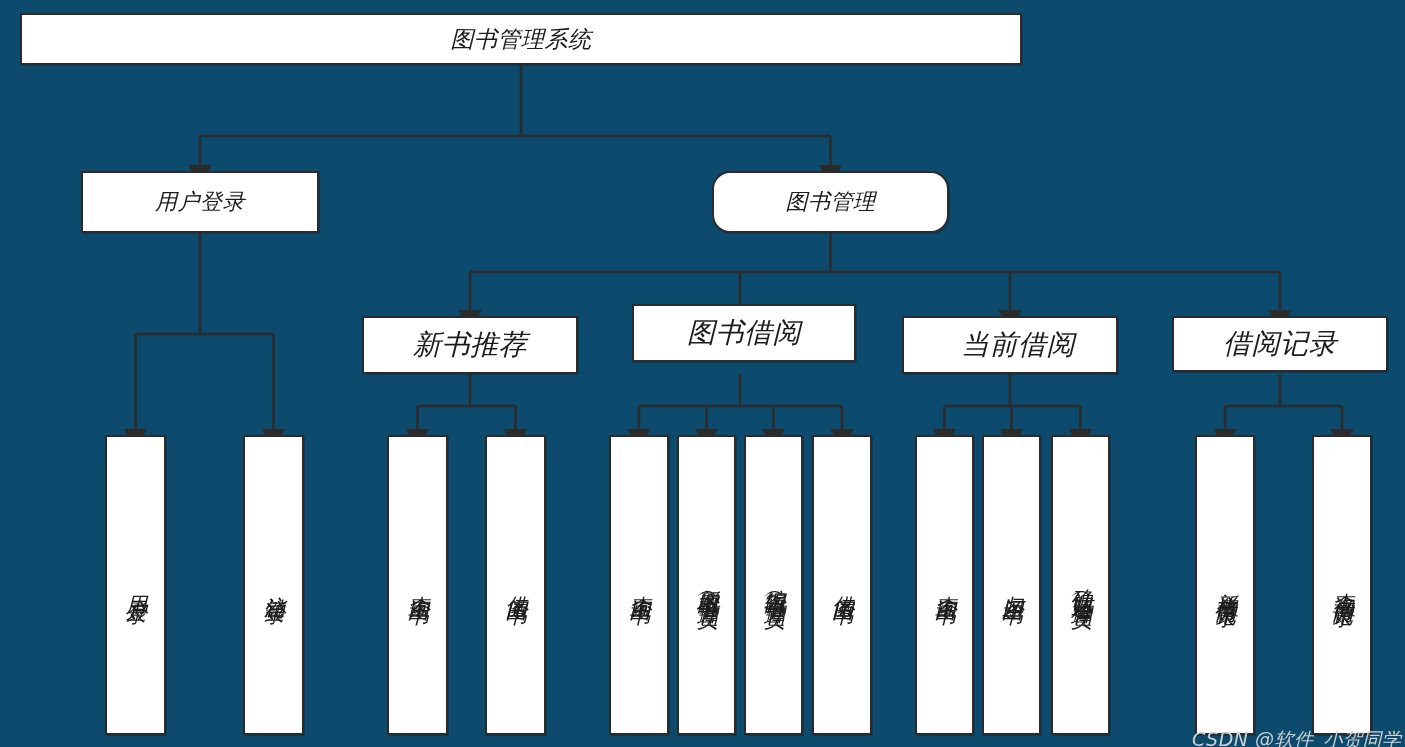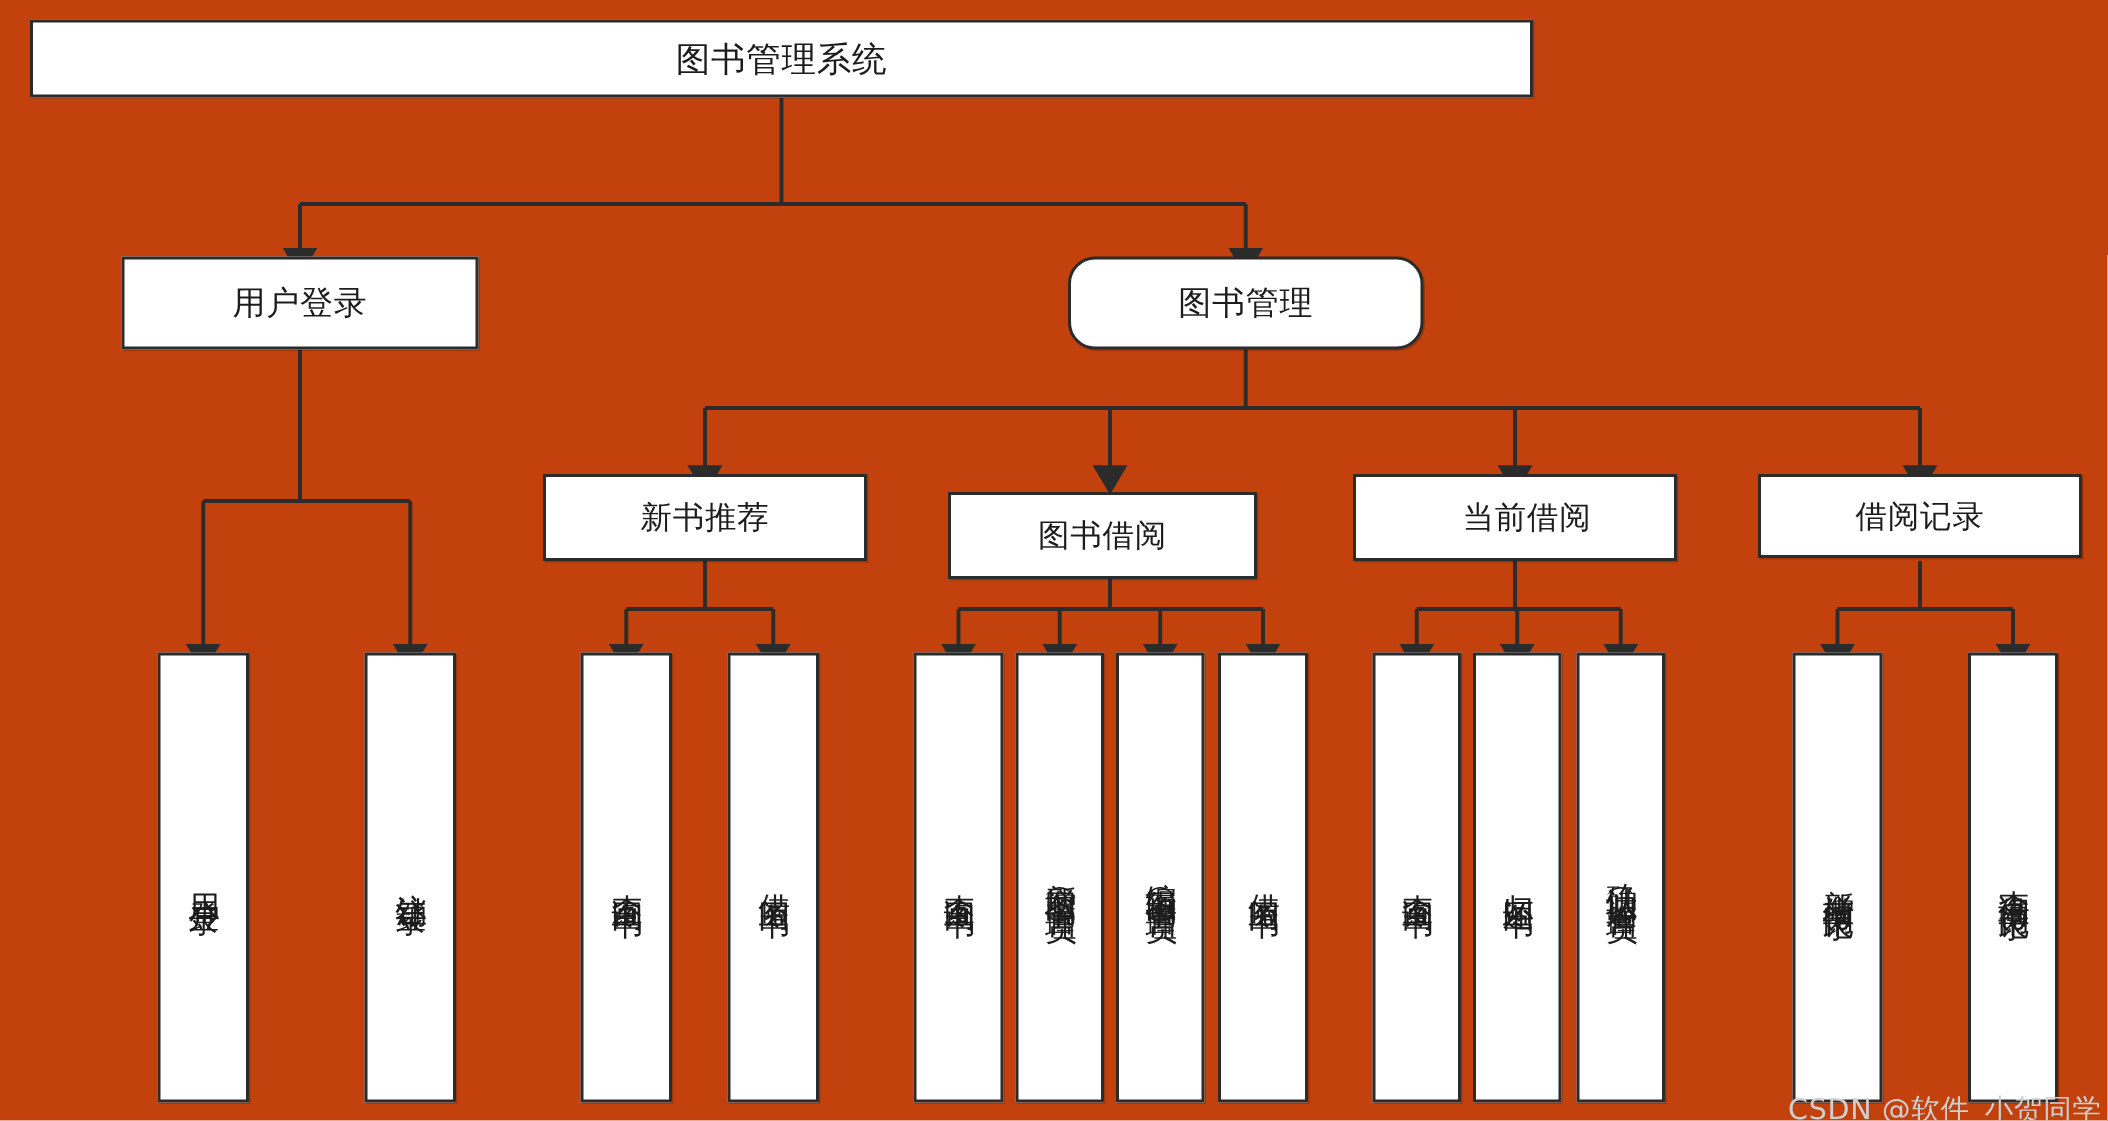--- a/index.html
+++ b/index.html
@@ -7,22 +7,23 @@
     padding: 0;
     background: #ffffff;
   }
   body {
     font-family: "DejaVu Sans", "Liberation Sans", sans-serif;
   }
   #diagram-root {
     position: relative;
     width: 1405px;
     height: 747px;
-    background: #c2410c;
+    background: #0c4a6e;
     overflow: hidden;
+    font-style: italic;
   }
   #diagram-svg {
     position: absolute;
     left: 0;
     top: 0;
   }
   .node-box {
     position: absolute;
     box-sizing: border-box;
     background: #ffffff;
@@ -38,21 +39,21 @@
     white-space: nowrap;
     text-align: center;
   }
   .node-root .node-label {
     font-size: 23px;
   }
   .node-tier1 .node-label {
     font-size: 22px;
   }
   .node-tier2 .node-label {
-    font-size: 21px;
+    font-size: 28px;
   }
   .node-leaf {
     border-width: 2.5px;
   }
   .node-leaf .node-label {
     writing-mode: vertical-rl;
     text-orientation: upright;
     font-size: 21px;
     line-height: 1.02;
     letter-spacing: 3px;
@@ -138,21 +139,21 @@
       <div class="node-box node-tier1" style="left: 712px; top: 171px; width: 237px; height: 62px; border-radius: 18px;">
         <div class="leaf-inner">
           <span class="node-label">图书管理</span>
         </div>
       </div>
       <div class="node-box node-tier2" style="left: 362px; top: 316px; width: 216px; height: 58px;">
         <div class="leaf-inner">
           <span class="node-label">新书推荐</span>
         </div>
       </div>
-      <div class="node-box node-tier2" style="left: 632px; top: 328px; width: 206px; height: 58px;">
+      <div class="node-box node-tier2" style="left: 632px; top: 304px; width: 224px; height: 58px;">
         <div class="leaf-inner">
           <span class="node-label">图书借阅</span>
         </div>
       </div>
       <div class="node-box node-tier2" style="left: 902px; top: 316px; width: 216px; height: 58px; padding-left: 16px;">
         <div class="leaf-inner">
           <span class="node-label">当前借阅</span>
         </div>
       </div>
       <div class="node-box node-tier2" style="left: 1172px; top: 316px; width: 216px; height: 56px;">

